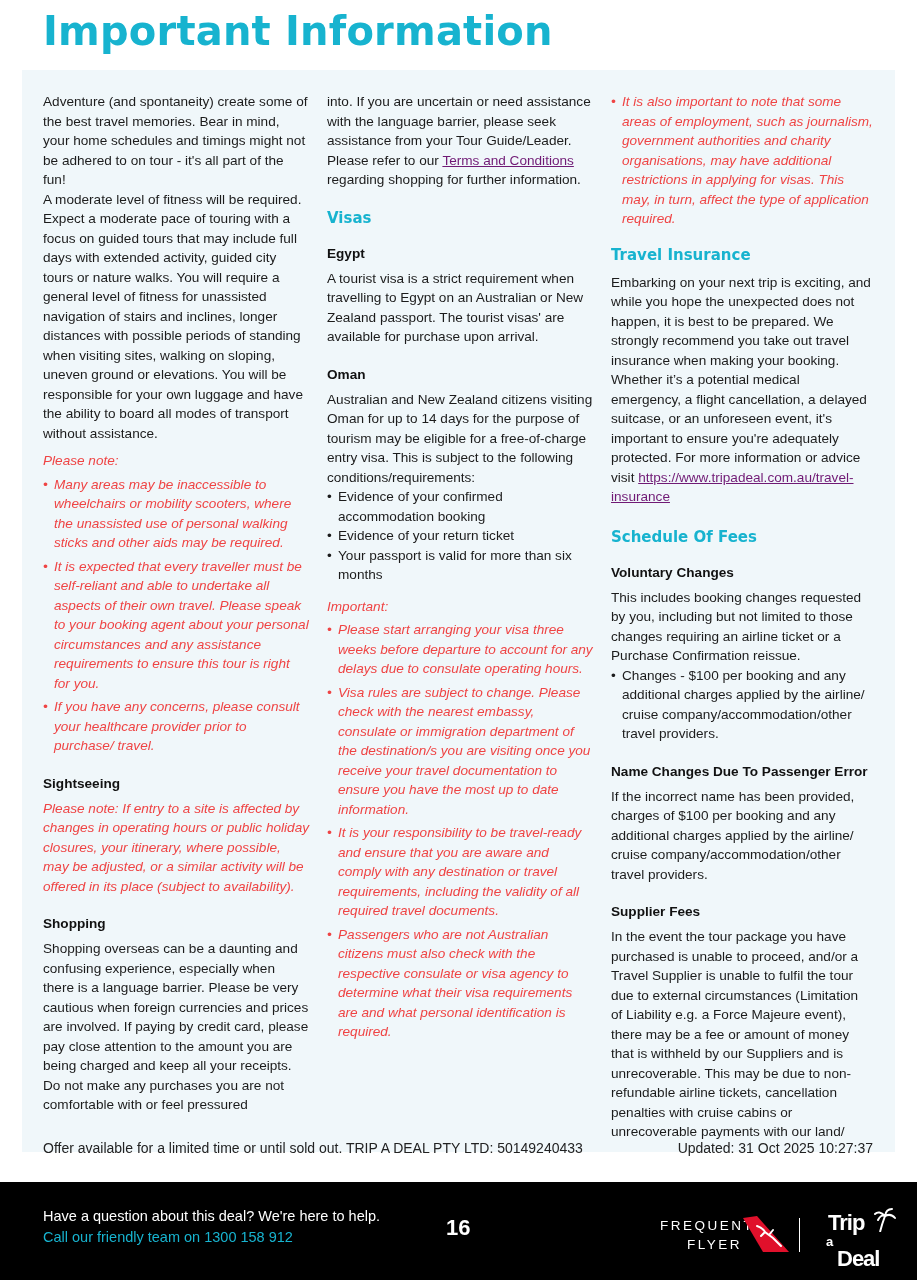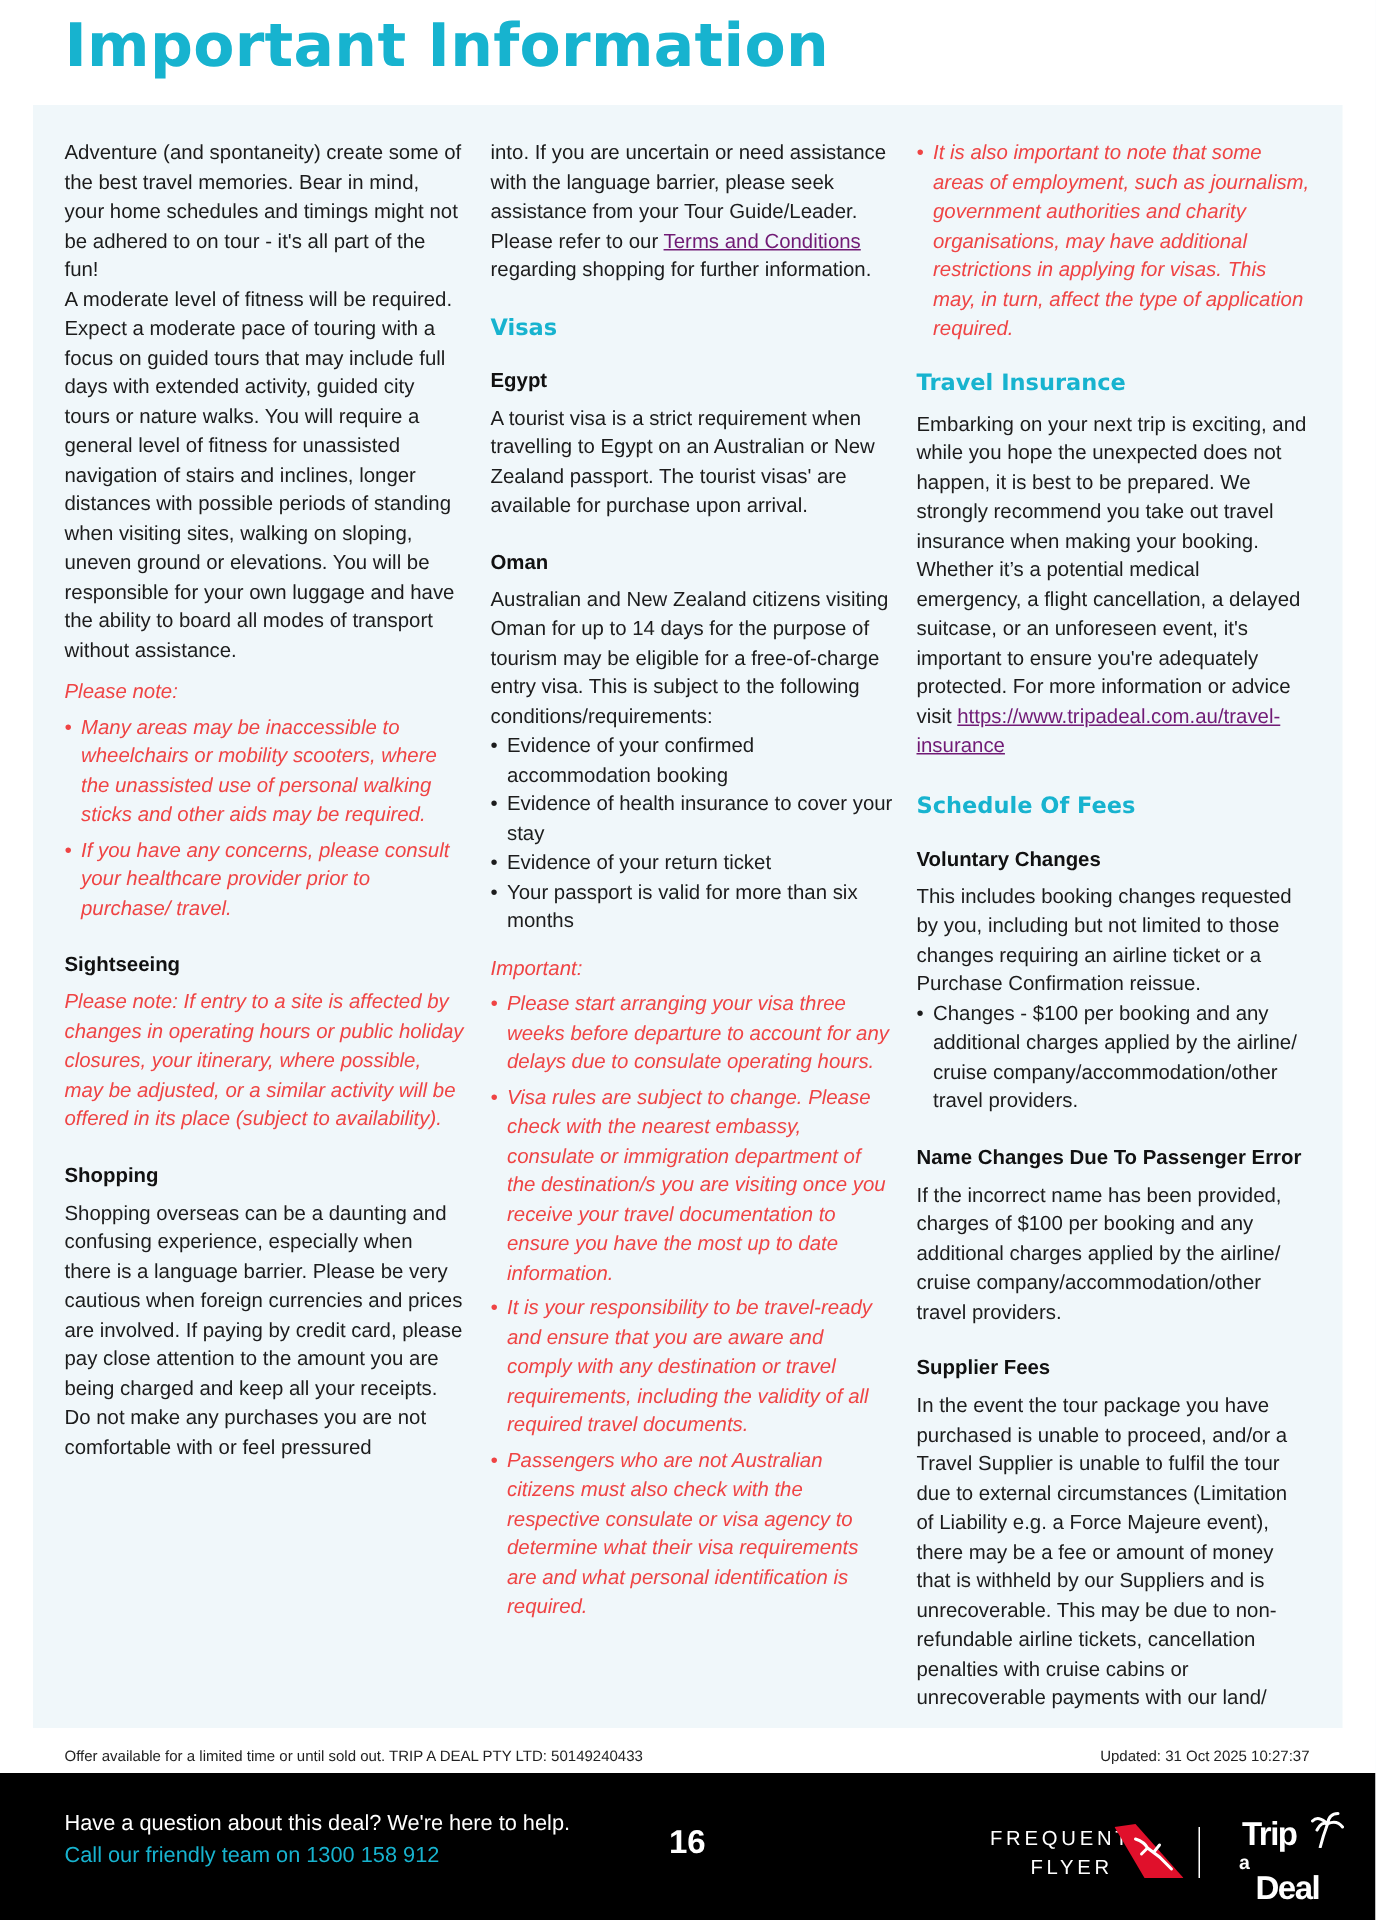--- a/index.html
+++ b/index.html
@@ -30,21 +30,21 @@
   .h3 { font-weight: bold; font-size: 13.6px; line-height: 19px; margin-top: 18px; margin-bottom: 6px; color: #111; }
   .h3.first { margin-top: 16px; }
   ul { list-style: none; margin: 0; padding: 0; }
   ul li { position: relative; padding-left: 11px; }
   ul li::before { content: "•"; position: absolute; left: 0; top: 0; }
   ul.red-list li { margin-bottom: 4px; }
   .link { color: #701a75; text-decoration: underline; }
   .label-line { margin-top: 8px; margin-bottom: 4px; }
 
   .footnote {
-    position: absolute; top: 1166px; font-size: 10px; color: #222;
+    position: absolute; top: 1140px; font-size: 14px; color: #222;
   }
   .footnote.left { left: 43px; }
   .footnote.right { right: 44px; }
   .footer-bar {
     position: absolute; left: 0; top: 1182px; width: 917px; height: 98px; background: #000;
   }
   .footer-q { position: absolute; left: 43px; top: 1208px; color: #ffffff; font-size: 14.5px; }
   .footer-call { position: absolute; left: 43px; top: 1229px; color: #17b3cf; font-size: 14.5px; }
   .page-num { position: absolute; left: 446px; top: 1215px; color: #fff; font-size: 22px; font-weight: bold; }
   .ff-text {
@@ -65,38 +65,38 @@
 <div class="page-title">Important Information</div>
 
 <div class="panel"></div>
 
 <div class="col col1">
   <p>Adventure (and spontaneity) create some of the best travel memories. Bear in mind, your home schedules and timings might not be adhered to on tour - it's all part of the fun!</p>
   <p>A moderate level of fitness will be required. Expect a moderate pace of touring with a focus on guided tours that may include full days with extended activity, guided city tours or nature walks. You will require a general level of fitness for unassisted navigation of stairs and inclines, longer distances with possible periods of standing when visiting sites, walking on sloping, uneven ground or elevations. You will be responsible for your own luggage and have the ability to board all modes of transport without assistance.</p>
   <p class="red label-line">Please note:</p>
   <ul class="red red-list">
     <li>Many areas may be inaccessible to wheelchairs or mobility scooters, where the unassisted use of personal walking sticks and other aids may be required.</li>
+    <li>It is expected that every traveller must be self-reliant and able to undertake all aspects of their own travel. Please speak to your booking agent about your personal circumstances and any assistance requirements to ensure this tour is right for you.</li>
     <li>If you have any concerns, please consult your healthcare provider prior to purchase/ travel.</li>
   </ul>
   <div class="h3">Sightseeing</div>
   <p class="red">Please note: If entry to a site is affected by changes in operating hours or public holiday closures, your itinerary, where possible, may be adjusted, or a similar activity will be offered in its place (subject to availability).</p>
   <div class="h3">Shopping</div>
   <p>Shopping overseas can be a daunting and confusing experience, especially when there is a language barrier. Please be very cautious when foreign currencies and prices are involved. If paying by credit card, please pay close attention to the amount you are being charged and keep all your receipts. Do not make any purchases you are not comfortable with or feel pressured</p>
 </div>
 
 <div class="col col2">
   <p><span>into. If you are uncertain or need assistance with the language barrier, please seek assistance from your Tour Guide/Leader. Please refer to our </span><a class="link">Terms and Conditions</a><span> regarding shopping for further information.</span></p>
   <div class="h2">Visas</div>
   <div class="h3 first">Egypt</div>
   <p>A tourist visa is a strict requirement when travelling to Egypt on an Australian or New Zealand passport. The tourist visas' are available for purchase upon arrival.</p>
   <div class="h3">Oman</div>
   <p>Australian and New Zealand citizens visiting Oman for up to 14 days for the purpose of tourism may be eligible for a free-of-charge entry visa. This is subject to the following conditions/requirements:</p>
   <ul>
     <li>Evidence of your confirmed accommodation booking</li>
-    <li>Evidence of health insurance to cover your stay</li>
     <li>Evidence of your return ticket</li>
     <li>Your passport is valid for more than six months</li>
   </ul>
   <p class="red label-line" style="margin-top:12px">Important:</p>
   <ul class="red red-list">
     <li>Please start arranging your visa three weeks before departure to account for any delays due to consulate operating hours.</li>
     <li>Visa rules are subject to change. Please check with the nearest embassy, consulate or immigration department of the destination/s you are visiting once you receive your travel documentation to ensure you have the most up to date information.</li>
     <li>It is your responsibility to be travel-ready and ensure that you are aware and comply with any destination or travel requirements, including the validity of all required travel documents.</li>
     <li>Passengers who are not Australian citizens must also check with the respective consulate or visa agency to determine what their visa requirements are and what personal identification is required.</li>
   </ul>

